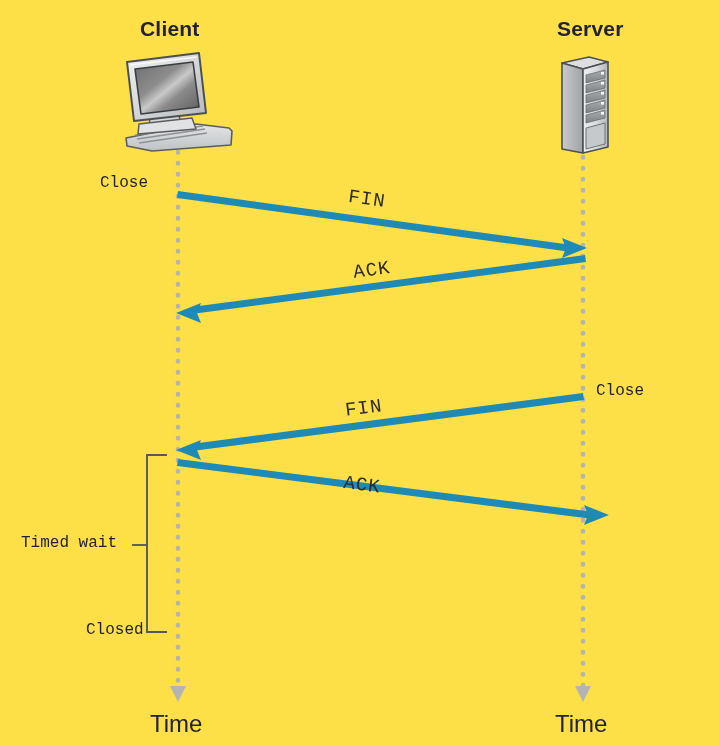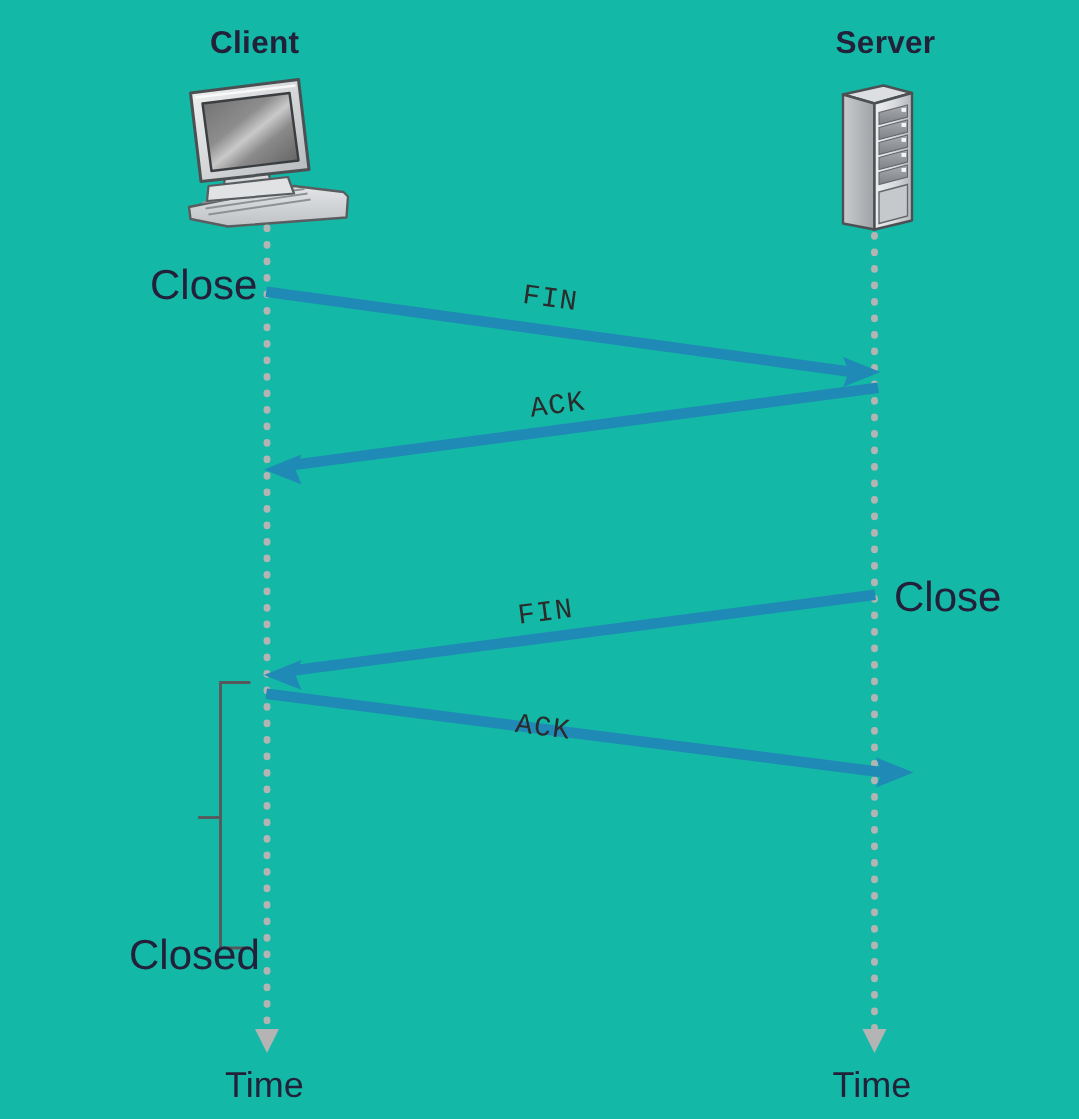--- a/index.html
+++ b/index.html
@@ -7,43 +7,43 @@
     padding: 0;
     background: #ffffff;
   }
   body {
     font-family: "Liberation Sans", sans-serif;
   }
   #canvas {
     position: relative;
     width: 719px;
     height: 746px;
-    background: #14b8a6;
+    background: #fde047;
     overflow: hidden;
   }
   #diagram-svg {
     position: absolute;
     left: 0;
     top: 0;
     width: 719px;
     height: 746px;
   }
   .host-title {
     position: absolute;
     font-family: "Liberation Sans", sans-serif;
     font-weight: bold;
     font-size: 21px;
     color: #23203a;
     letter-spacing: 0.2px;
     white-space: nowrap;
   }
   .state-label {
     position: absolute;
-    font-family: Liberation Sans, sans-serif;
-    font-size: 28px;
+    font-family: Liberation Mono, monospace;
+    font-size: 16px;
     color: #23203a;
     white-space: nowrap;
   }
   .axis-label {
     position: absolute;
     font-family: "Liberation Sans", sans-serif;
     font-size: 24px;
     color: #23203a;
     white-space: nowrap;
   }
@@ -172,20 +172,21 @@
       <path d="M147 545 L133 545"></path>
     </g>
   </svg>
 
   <div class="host-title" style="left:140px; top:17px;">Client</div>
   <div class="host-title" style="left:557px; top:17px;text-align:right;">Server</div>
 
   <div class="state-label" style="left:100px; top:174px;">Close</div>
   <div class="state-label" style="left:596px; top:382px;">Close</div>
   <div class="state-label" style="left:86px; top:621px;">Closed</div>
+  <div class="state-label" style="left:21px; top:534px;">Timed wait</div>
 
   <div class="pkt-label" style="left:350px; top:186px; transform: rotate(7.8deg); transform-origin: left top;">FIN</div>
   <div class="pkt-label" style="left:352px; top:262px; transform: rotate(-7.6deg); transform-origin: left top;">ACK</div>
   <div class="pkt-label" style="left:344px; top:400px; transform: rotate(-7.4deg); transform-origin: left top;">FIN</div>
   <div class="pkt-label" style="left:345px; top:472px; transform: rotate(7.2deg); transform-origin: left top;">ACK</div>
 
   <div class="axis-label" style="left:150px; top:710px;">Time</div>
   <div class="axis-label" style="left:555px; top:710px;">Time</div>
 
 </div>

